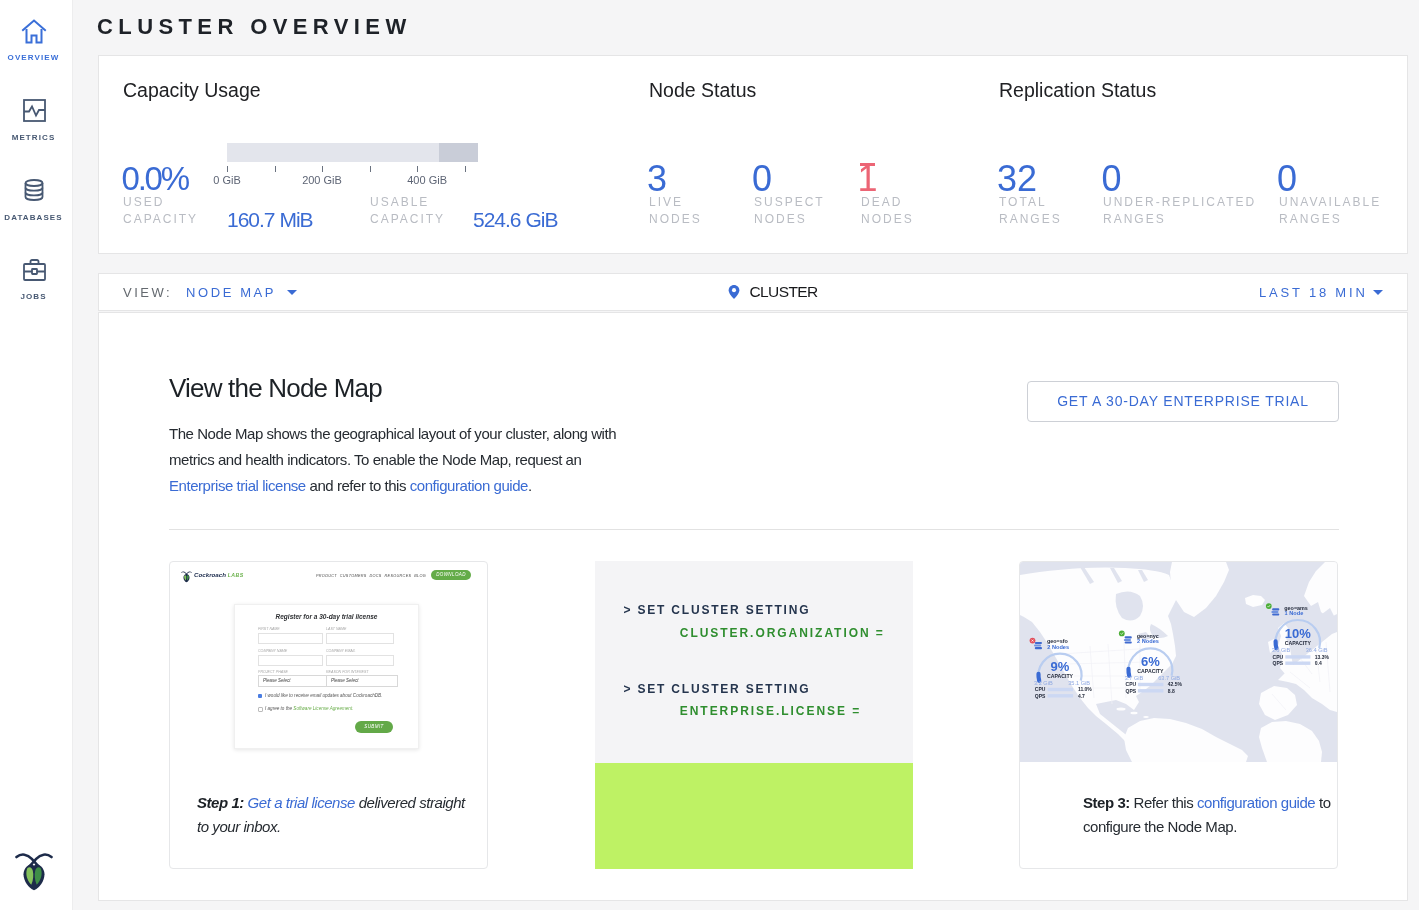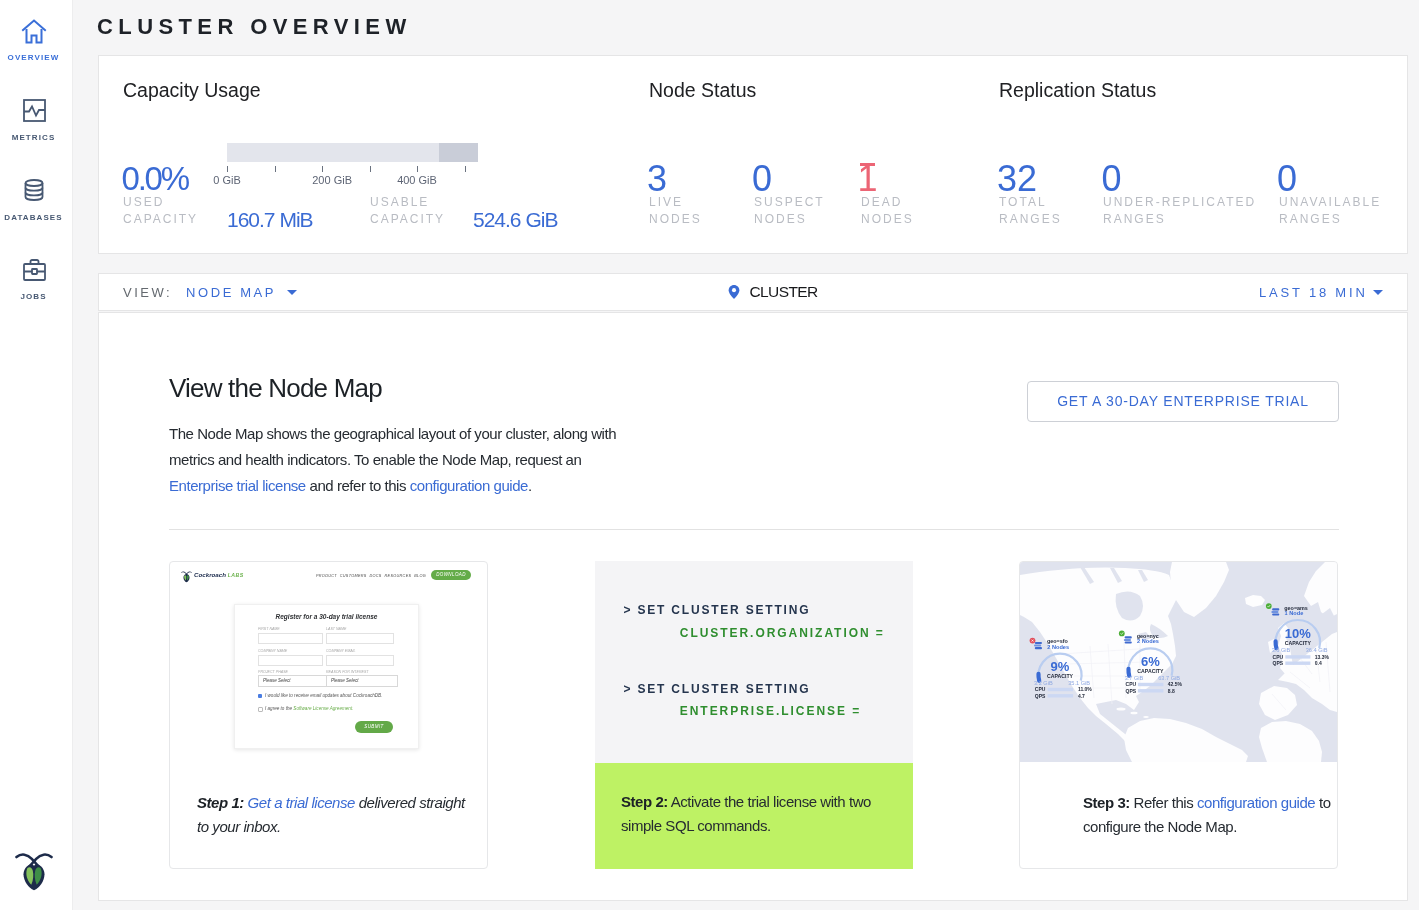--- a/index.html
+++ b/index.html
@@ -81,22 +81,22 @@
 
 <div class="abs" style="left:227px;top:143px;width:251px;height:19px;background:#e3e5ec;"></div>
 <div class="abs" style="left:439px;top:143px;width:39px;height:19px;background:#c9cdd8;"></div>
 <div class="abs" style="left:227px;top:166px;width:1px;height:6px;background:#6b7380;"></div>
 <div class="abs" style="left:275px;top:166px;width:1px;height:6px;background:#6b7380;"></div>
 <div class="abs" style="left:322px;top:166px;width:1px;height:6px;background:#6b7380;"></div>
 <div class="abs" style="left:370px;top:166px;width:1px;height:6px;background:#6b7380;"></div>
 <div class="abs" style="left:417px;top:166px;width:1px;height:6px;background:#6b7380;"></div>
 <div class="abs" style="left:465px;top:166px;width:1px;height:6px;background:#6b7380;"></div>
 <div class="abs" style="left:197px;top:174px;width:60px;text-align:center;font-size:11px;color:#5d6474;">0 GiB</div>
-<div class="abs" style="left:292px;top:174px;width:60px;text-align:right;font-size:11px;color:#5d6474;">200 GiB</div>
-<div class="abs" style="left:387px;top:174px;width:60px;text-align:center;font-size:11px;color:#5d6474;">400 GiB</div>
+<div class="abs" style="left:292px;top:174px;width:60px;text-align:center;font-size:11px;color:#5d6474;">200 GiB</div>
+<div class="abs" style="left:387px;top:174px;width:60px;text-align:right;font-size:11px;color:#5d6474;">400 GiB</div>
 
 <div class="abs lbl" style="left:123px;top:194px;">USED<br>CAPACITY</div>
 <div class="abs lbl" style="left:370px;top:194px;">USABLE<br>CAPACITY</div>
 <div class="abs blue" style="left:227px;top:208px;font-size:21px;letter-spacing:-1px;">160.7 MiB</div>
 <div class="abs blue" style="left:473px;top:208px;font-size:21px;letter-spacing:-1px;">524.6 GiB</div>
 <div class="abs lbl" style="left:649px;top:194px;">LIVE<br>NODES</div>
 <div class="abs lbl" style="left:754px;top:194px;">SUSPECT<br>NODES</div>
 <div class="abs lbl" style="left:861px;top:194px;">DEAD<br>NODES</div>
 <div class="abs lbl" style="left:999px;top:194px;">TOTAL<br>RANGES</div>
 <div class="abs lbl" style="left:1103px;top:194px;">UNDER-REPLICATED<br>RANGES</div>
@@ -162,21 +162,20 @@
   </div>
   <div class="abs" style="left:27px;top:229px;width:274px;font-size:15px;letter-spacing:-0.45px;line-height:23.5px;color:#262b31;"><b style="color:#1c2126;">Step 1:</b> <a class="blue" href="#">Get a trial license</a> delivered straight to your inbox.</div>
 </div>
 
 <div class="abs" style="left:595px;top:561px;width:318px;height:308px;background:#bef264;">
   <div class="abs" style="left:0;top:0;width:318px;height:202px;background:#f4f4f6;"></div>
   <div class="abs" style="left:28.5px;top:42px;font-size:12px;font-weight:bold;letter-spacing:1.8px;color:#25354e;">&gt; SET CLUSTER SETTING</div>
   <div class="abs" style="left:84.8px;top:65px;font-size:12px;font-weight:bold;letter-spacing:1.95px;color:#2f8e2f;">CLUSTER.ORGANIZATION =</div>
   <div class="abs" style="left:28.5px;top:120.5px;font-size:12px;font-weight:bold;letter-spacing:1.8px;color:#25354e;">&gt; SET CLUSTER SETTING</div>
   <div class="abs" style="left:84.8px;top:142.5px;font-size:12px;font-weight:bold;letter-spacing:1.95px;color:#2f8e2f;">ENTERPRISE.LICENSE =</div>
-  <div class="abs" style="left:26px;top:229px;width:274px;font-size:15px;letter-spacing:-0.45px;line-height:23.5px;color:#262b31;"><b style="color:#1c2126;">Step 2:</b> Activate the trial license with two simple SQL commands.</div>
 </div>
 
 <div class="abs" style="left:1019px;top:561px;width:317px;height:306px;border:1px solid #e6e7e9;border-radius:4px;background:#fff;overflow:hidden;">
   <svg class="abs" style="left:0;top:0;" width="317" height="200" viewBox="0 0 317 200">
     <rect x="0" y="0" width="317" height="200" fill="#e0e3ee"></rect>
     <g fill="#fdfdfe">
 
       <path d="M0 13 C30 8 70 4 105 6 C125 7 140 9 149 13 L153 24 L157 36 L152 46 L148 54 L151 62 L153 72 L155 84 L156 94 L152 102 L146 108 L138 116 L130 124 L122 130 L116 134 L119 140 L114 148 L106 142 L96 138 L86 140 L76 142 L80 152 L90 160 L100 168 L110 176 L118 184 L124 190 L120 193 L110 184 L98 172 L86 162 L76 154 L68 146 L60 136 L52 124 L44 110 L36 96 L28 82 L20 70 L12 60 L4 55 L0 53 Z"></path>
 
       <path d="M152 0 L206 0 L209 8 L204 20 L196 34 L186 46 L174 55 L164 50 L156 38 L151 22 L150 10 Z"></path>

